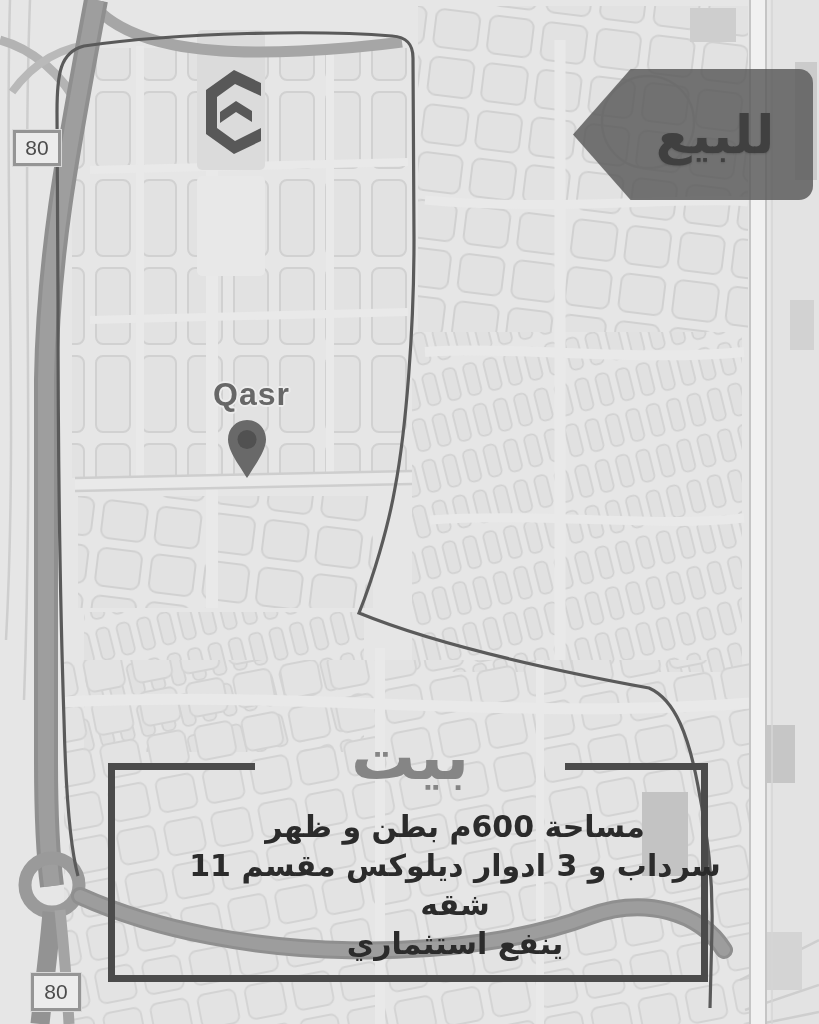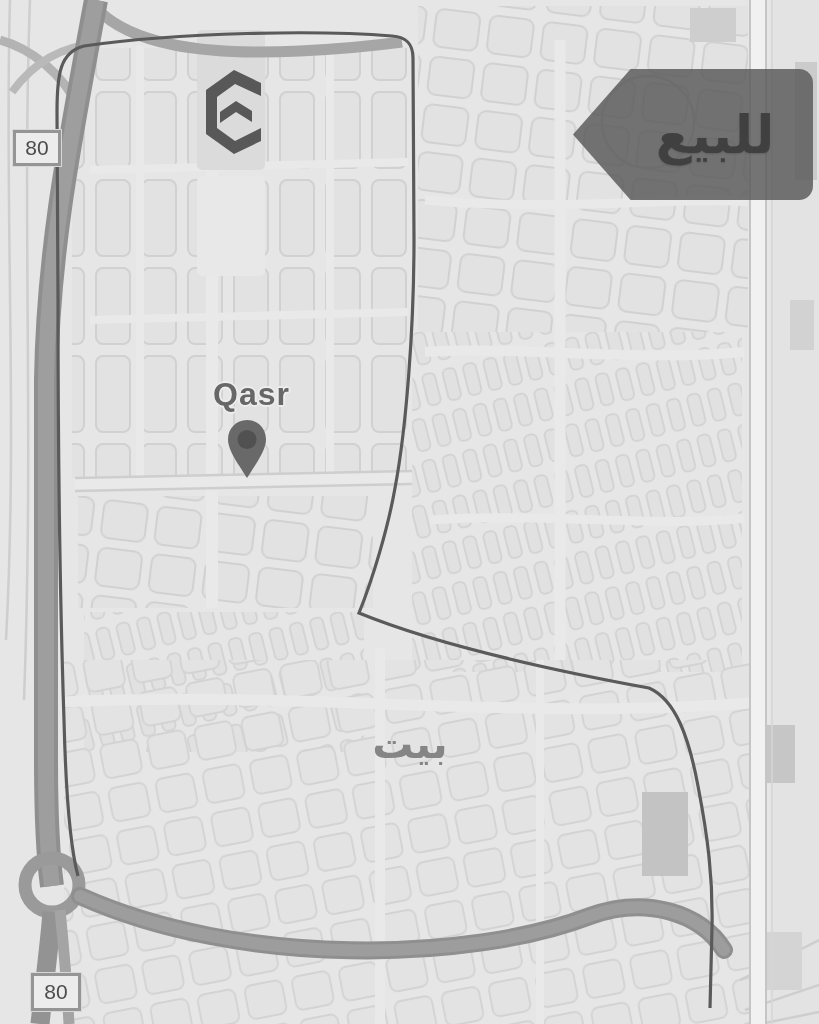--- a/index.html
+++ b/index.html
@@ -44,21 +44,21 @@
     display:flex;align-items:center;justify-content:center;
     font-family:"Liberation Sans",sans-serif;font-size:21px;color:#4c4c4c;
   }
   .badge.top{left:13px;top:130px;width:42px;height:30px;}
   .badge.bottom{left:31px;top:973px;width:44px;height:32px;}
 
   
   .headline{
     position:absolute;left:310px;top:722px;width:200px;z-index:6;
     direction:rtl;text-align:center;
-    font-size:41px;font-weight:bold;color:#858585;line-height:1.1;
+    font-size:64px;font-weight:bold;color:#858585;line-height:1.1;
   }
 
   
   .info-box{
     position:absolute;left:108px;top:763px;width:600px;height:219px;z-index:5;
     box-sizing:border-box;
     border:7px solid #4b4b4b;border-top:none;
   }
   .info-box .seg{position:absolute;height:7px;background:#4b4b4b;top:0;}
   .info-box .seg.l{left:-7px;width:147px;}
@@ -184,14 +184,23 @@
 
   <div class="badge top">
     <span>80</span>
   </div>
   <div class="badge bottom">
     <span>80</span>
   </div>
 
   <div class="headline">بيت</div>
 
+  <div class="info-box">
+    <span class="seg l"></span>
+    <span class="seg r"></span>
+    <div class="info-text">
+      <div>مساحة 600م بطن و ظهر</div>
+      <div>سرداب و 3 ادوار ديلوكس مقسم 11 شقه</div>
+      <div>ينفع استثماري</div>
+    </div>
+  </div>
 
 </div>
 
 </body></html>

